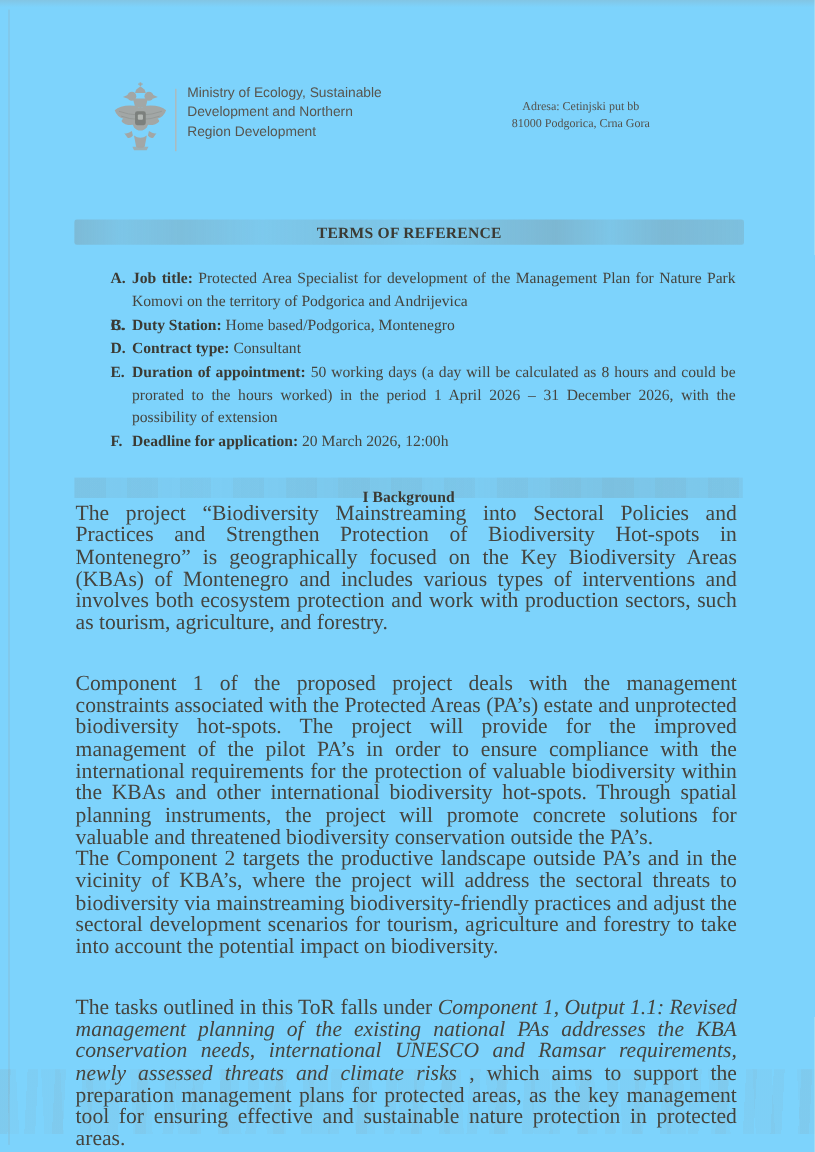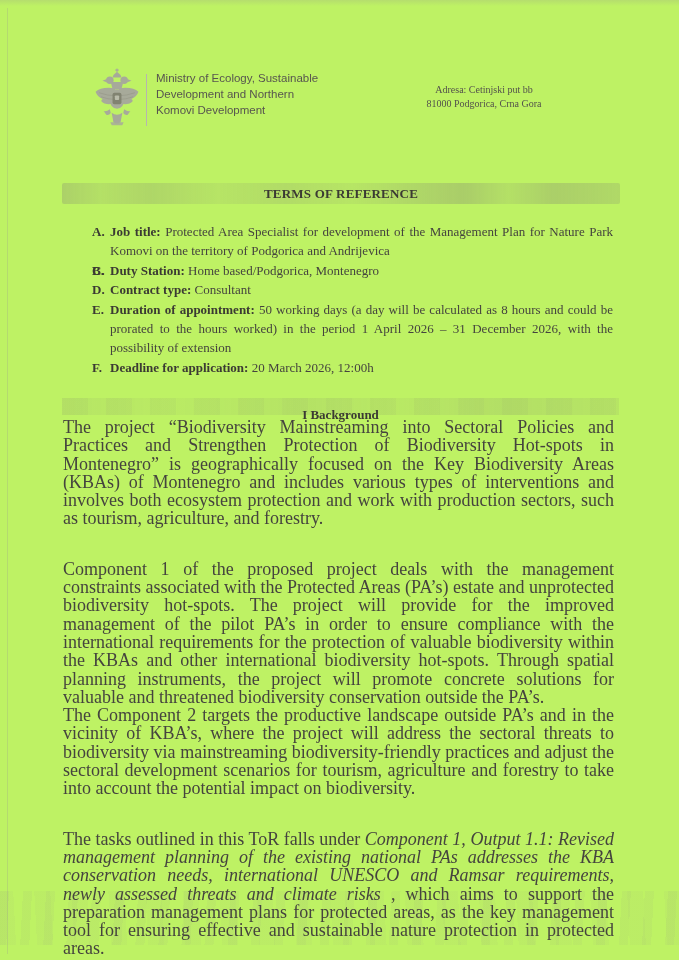--- a/index.html
+++ b/index.html
@@ -1,18 +1,18 @@
 <!DOCTYPE html>
 <html><head>
 <meta charset="utf-8">
 <style>
   html,body{margin:0;padding:0;background:#e8e8e6;}
   .page{
     position:relative;width:679px;height:960px;margin:0;
-    background:#bef264;overflow:hidden;
+    background:#7dd3fc;overflow:hidden;
     font-family:"Liberation Serif","DejaVu Serif",serif;
     color:#45443e;
   }
   
   .edge-left{position:absolute;left:7px;top:8px;width:1px;height:946px;background:rgba(150,148,144,.25);}
   .top-streak{position:absolute;left:0;top:0;width:679px;height:6px;
     background:linear-gradient(180deg,rgba(150,148,144,.22),rgba(150,148,144,0));}
   .bottom-noise{position:absolute;left:0;top:891px;width:679px;height:54px;
     background:
       repeating-linear-gradient(93deg, rgba(140,138,134,.07) 0 9px, rgba(140,138,134,0) 9px 23px),
@@ -99,21 +99,21 @@
           <path d="M46 31.5 q-8 3 -16 3"></path>
         </g>
         <rect x="23" y="27" width="10" height="13" rx="2" fill="#7c7a73"></rect>
         <rect x="25.6" y="30" width="4.8" height="5" rx="1" fill="#b9b7b0"></rect>
       </svg>
     </div>
     <div class="lh-divider"></div>
     <div class="ministry">
       <div>Ministry of Ecology, Sustainable</div>
       <div>Development and Northern</div>
-      <div>Komovi Development</div>
+      <div>Region Development</div>
     </div>
     <div class="address">
       <div>Adresa: Cetinjski put bb</div>
       <div>81000 Podgorica, Crna Gora</div>
     </div>
   </header>
 
   <div class="title-band">
     <span class="title-text">TERMS OF REFERENCE</span>
   </div>

